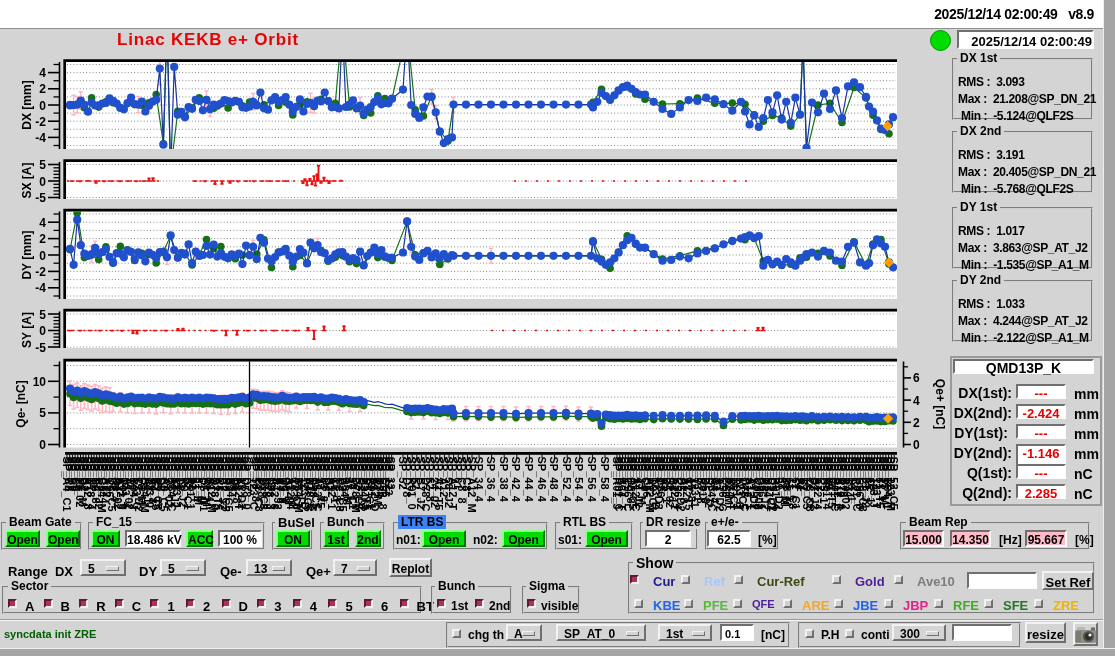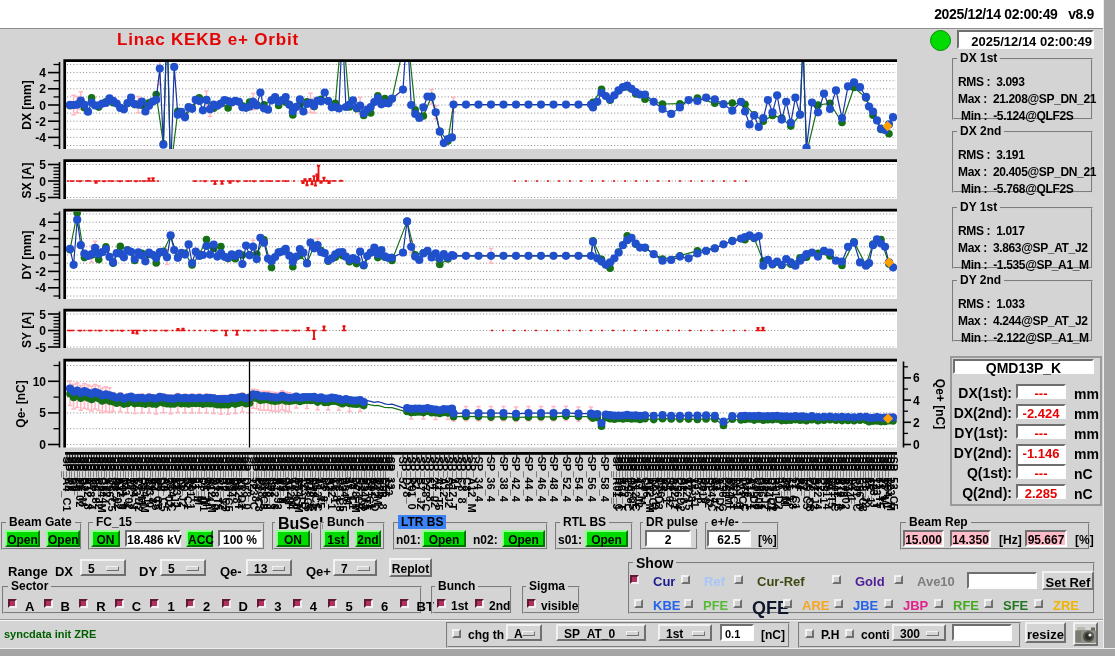--- a/index.html
+++ b/index.html
@@ -1570,38 +1570,38 @@
 <div style="position:absolute;left:6px;top:515px;background:#d4d4d4;padding:0 3px;font-size:12px;font-weight:bold;white-space:nowrap">Beam Gate</div>
 <div style="position:absolute;left:5px;top:530px;width:35px;height:17px;background:#00dc00;border-top:2px solid #8aff8a;border-left:2px solid #8aff8a;border-bottom:2px solid #007400;border-right:2px solid #007400;font-size:12px;font-weight:bold;text-align:center;line-height:17px;white-space:nowrap">Open</div>
 <div style="position:absolute;left:46px;top:530px;width:34px;height:17px;background:#00dc00;border-top:2px solid #8aff8a;border-left:2px solid #8aff8a;border-bottom:2px solid #007400;border-right:2px solid #007400;font-size:12px;font-weight:bold;text-align:center;line-height:17px;white-space:nowrap">Open</div>
 <div style="position:absolute;left:88px;top:522px;width:177px;height:28px;border:2px groove #d0d0d0"></div>
 <div style="position:absolute;left:93px;top:515px;background:#d4d4d4;padding:0 3px;font-size:12px;font-weight:bold;white-space:nowrap">FC_15</div>
 <div style="position:absolute;left:91px;top:530px;width:29px;height:17px;background:#00dc00;border-top:2px solid #8aff8a;border-left:2px solid #8aff8a;border-bottom:2px solid #007400;border-right:2px solid #007400;font-size:12px;font-weight:bold;text-align:center;line-height:17px;white-space:nowrap">ON</div>
 <div style="position:absolute;left:125px;top:530px;width:56px;height:17px;background:#fff;border-top:2px solid #6f6f6f;border-left:2px solid #6f6f6f;border-bottom:2px solid #fdfdfd;border-right:2px solid #fdfdfd;font-size:12px;font-weight:bold;color:#000;text-align:center;line-height:17px;white-space:nowrap">18.486 kV</div>
 <div style="position:absolute;left:186px;top:530px;width:27px;height:17px;background:#00dc00;border-top:2px solid #8aff8a;border-left:2px solid #8aff8a;border-bottom:2px solid #007400;border-right:2px solid #007400;font-size:12px;font-weight:bold;text-align:center;line-height:17px;white-space:nowrap">ACC</div>
 <div style="position:absolute;left:218px;top:530px;width:44px;height:17px;background:#fff;border-top:2px solid #6f6f6f;border-left:2px solid #6f6f6f;border-bottom:2px solid #fdfdfd;border-right:2px solid #fdfdfd;font-size:12px;font-weight:bold;color:#000;text-align:center;line-height:17px;white-space:nowrap">100 %</div>
 <div style="position:absolute;left:272px;top:522px;width:41px;height:28px;border:2px groove #d0d0d0"></div>
-<div style="position:absolute;left:275px;top:515px;background:#d4d4d4;padding:0 3px;font-size:16px;font-weight:bold;white-space:nowrap">BuSel</div>
+<div style="position:absolute;left:275px;top:515px;background:#d4d4d4;padding:0 3px;font-size:13px;font-weight:bold;white-space:nowrap">BuSel</div>
 <div style="position:absolute;left:276px;top:530px;width:34px;height:17px;background:#00dc00;border-top:2px solid #8aff8a;border-left:2px solid #8aff8a;border-bottom:2px solid #007400;border-right:2px solid #007400;font-size:12px;font-weight:bold;text-align:center;line-height:17px;white-space:nowrap">ON</div>
 <div style="position:absolute;left:320px;top:522px;width:65px;height:28px;border:2px groove #d0d0d0"></div>
 <div style="position:absolute;left:324px;top:515px;background:#d4d4d4;padding:0 3px;font-size:12px;font-weight:bold;white-space:nowrap">Bunch</div>
 <div style="position:absolute;left:323px;top:530px;width:26px;height:17px;background:#00dc00;border-top:2px solid #8aff8a;border-left:2px solid #8aff8a;border-bottom:2px solid #007400;border-right:2px solid #007400;font-size:12px;font-weight:bold;text-align:center;line-height:17px;white-space:nowrap">1st</div>
 <div style="position:absolute;left:355px;top:530px;width:26px;height:17px;background:#00dc00;border-top:2px solid #8aff8a;border-left:2px solid #8aff8a;border-bottom:2px solid #007400;border-right:2px solid #007400;font-size:12px;font-weight:bold;text-align:center;line-height:17px;white-space:nowrap">2nd</div>
 <div style="position:absolute;left:393px;top:522px;width:155px;height:28px;border:2px groove #d0d0d0"></div>
 <div style="position:absolute;left:398px;top:515px;background:#3b82f6;padding:0 3px;font-size:12px;font-weight:bold;white-space:nowrap">LTR BS</div>
 <div style="position:absolute;left:396px;top:533px;font-size:12px;font-weight:bold;color:#000;white-space:nowrap">n01:</div>
 <div style="position:absolute;left:422px;top:530px;width:44px;height:17px;background:#00dc00;border-top:2px solid #8aff8a;border-left:2px solid #8aff8a;border-bottom:2px solid #007400;border-right:2px solid #007400;font-size:12px;font-weight:bold;text-align:center;line-height:17px;white-space:nowrap">Open</div>
 <div style="position:absolute;left:473px;top:533px;font-size:12px;font-weight:bold;color:#000;white-space:nowrap">n02:</div>
 <div style="position:absolute;left:502px;top:530px;width:43px;height:17px;background:#00dc00;border-top:2px solid #8aff8a;border-left:2px solid #8aff8a;border-bottom:2px solid #007400;border-right:2px solid #007400;font-size:12px;font-weight:bold;text-align:center;line-height:17px;white-space:nowrap">Open</div>
 <div style="position:absolute;left:555px;top:522px;width:78px;height:28px;border:2px groove #d0d0d0"></div>
 <div style="position:absolute;left:560px;top:515px;background:#d4d4d4;padding:0 3px;font-size:12px;font-weight:bold;white-space:nowrap">RTL BS</div>
 <div style="position:absolute;left:558px;top:533px;font-size:12px;font-weight:bold;color:#000;white-space:nowrap">s01:</div>
 <div style="position:absolute;left:585px;top:530px;width:43px;height:17px;background:#00dc00;border-top:2px solid #8aff8a;border-left:2px solid #8aff8a;border-bottom:2px solid #007400;border-right:2px solid #007400;font-size:12px;font-weight:bold;text-align:center;line-height:17px;white-space:nowrap">Open</div>
 <div style="position:absolute;left:640px;top:522px;width:58px;height:28px;border:2px groove #d0d0d0"></div>
-<div style="position:absolute;left:643px;top:515px;background:#d4d4d4;padding:0 3px;font-size:12px;font-weight:bold;white-space:nowrap">DR pulse</div>
+<div style="position:absolute;left:643px;top:515px;background:#d4d4d4;padding:0 3px;font-size:12px;font-weight:bold;white-space:nowrap">DR resize</div>
 <div style="position:absolute;left:645px;top:530px;width:46px;height:17px;background:#fff;border-top:2px solid #6f6f6f;border-left:2px solid #6f6f6f;border-bottom:2px solid #fdfdfd;border-right:2px solid #fdfdfd;font-size:12px;font-weight:bold;color:#000;text-align:center;line-height:17px;white-space:nowrap">2</div>
 <div style="position:absolute;left:705px;top:522px;width:74px;height:28px;border:2px groove #d0d0d0"></div>
 <div style="position:absolute;left:708px;top:515px;background:#d4d4d4;padding:0 3px;font-size:12px;font-weight:bold;white-space:nowrap">e+/e-</div>
 <div style="position:absolute;left:707px;top:530px;width:44px;height:17px;background:#fff;border-top:2px solid #6f6f6f;border-left:2px solid #6f6f6f;border-bottom:2px solid #fdfdfd;border-right:2px solid #fdfdfd;font-size:12px;font-weight:bold;color:#000;text-align:center;line-height:17px;white-space:nowrap">62.5</div>
 <div style="position:absolute;left:758px;top:533px;font-size:12px;font-weight:bold;color:#000;white-space:nowrap">[%]</div>
 <div style="position:absolute;left:8px;top:564px;font-size:13px;font-weight:bold;color:#000;white-space:nowrap">Range&nbsp; DX</div>
 <div style="position:absolute;left:80px;top:559px;width:46px;height:17px;background:#d4d4d4;border-top:2px solid #f2f2f2;border-left:2px solid #f2f2f2;border-bottom:2px solid #6f6f6f;border-right:2px solid #6f6f6f;font-size:12px;font-weight:bold">
     <span style="position:absolute;left:6px;top:0;line-height:17px">5</span>
     <span style="position:absolute;right:5px;top:5px;width:13px;height:5px;background:#d4d4d4;border-top:1px solid #f2f2f2;border-left:1px solid #f2f2f2;border-bottom:1px solid #6f6f6f;border-right:1px solid #6f6f6f"></span>
   </div>
@@ -1669,21 +1669,21 @@
 <div style="position:absolute;left:855px;top:574px;font-size:13px;font-weight:bold;color:#4c1d95;white-space:nowrap">Gold</div>
 <div style="position:absolute;left:894px;top:575px;width:9px;height:9px;background:#cfcfcf;border-top:2px solid #f2f2f2;border-left:2px solid #f2f2f2;border-bottom:2px solid #6f6f6f;border-right:2px solid #6f6f6f"></div>
 <div style="position:absolute;left:917px;top:574px;font-size:13px;font-weight:bold;color:#7d7d7d;white-space:nowrap">Ave10</div>
 <div style="position:absolute;left:967px;top:572px;width:70px;height:17px;background:#fff;border-top:2px solid #6f6f6f;border-left:2px solid #6f6f6f;border-bottom:2px solid #fdfdfd;border-right:2px solid #fdfdfd;font-size:12px;font-weight:bold;color:#000;text-align:center;line-height:17px;white-space:nowrap"></div>
 <div style="position:absolute;left:1042px;top:571px;width:52px;height:19px;background:#d4d4d4;border-top:2px solid #f2f2f2;border-left:2px solid #f2f2f2;border-bottom:2px solid #6f6f6f;border-right:2px solid #6f6f6f;font-size:13px;font-weight:bold;text-align:center;line-height:19px;white-space:nowrap">Set Ref</div>
 <div style="position:absolute;left:634px;top:599px;width:9px;height:9px;background:#cfcfcf;border-top:2px solid #f2f2f2;border-left:2px solid #f2f2f2;border-bottom:2px solid #6f6f6f;border-right:2px solid #6f6f6f"></div>
 <div style="position:absolute;left:653px;top:598px;font-size:13px;font-weight:bold;color:#2563eb;white-space:nowrap">KBE</div>
 <div style="position:absolute;left:684px;top:599px;width:9px;height:9px;background:#cfcfcf;border-top:2px solid #f2f2f2;border-left:2px solid #f2f2f2;border-bottom:2px solid #6f6f6f;border-right:2px solid #6f6f6f"></div>
 <div style="position:absolute;left:703px;top:598px;font-size:13px;font-weight:bold;color:#55bb33;white-space:nowrap">PFE</div>
 <div style="position:absolute;left:733px;top:599px;width:9px;height:9px;background:#cfcfcf;border-top:2px solid #f2f2f2;border-left:2px solid #f2f2f2;border-bottom:2px solid #6f6f6f;border-right:2px solid #6f6f6f"></div>
-<div style="position:absolute;left:752px;top:598px;font-size:18px;font-weight:bold;color:#0f172a;white-space:nowrap">QFE</div>
+<div style="position:absolute;left:752px;top:598px;font-size:11px;font-weight:bold;color:#4c1d95;white-space:nowrap">QFE</div>
 <div style="position:absolute;left:783px;top:599px;width:9px;height:9px;background:#cfcfcf;border-top:2px solid #f2f2f2;border-left:2px solid #f2f2f2;border-bottom:2px solid #6f6f6f;border-right:2px solid #6f6f6f"></div>
 <div style="position:absolute;left:802px;top:598px;font-size:13px;font-weight:bold;color:#f5a623;white-space:nowrap">ARE</div>
 <div style="position:absolute;left:834px;top:599px;width:9px;height:9px;background:#cfcfcf;border-top:2px solid #f2f2f2;border-left:2px solid #f2f2f2;border-bottom:2px solid #6f6f6f;border-right:2px solid #6f6f6f"></div>
 <div style="position:absolute;left:853px;top:598px;font-size:13px;font-weight:bold;color:#2563eb;white-space:nowrap">JBE</div>
 <div style="position:absolute;left:884px;top:599px;width:9px;height:9px;background:#cfcfcf;border-top:2px solid #f2f2f2;border-left:2px solid #f2f2f2;border-bottom:2px solid #6f6f6f;border-right:2px solid #6f6f6f"></div>
 <div style="position:absolute;left:903px;top:598px;font-size:13px;font-weight:bold;color:#e0218a;white-space:nowrap">JBP</div>
 <div style="position:absolute;left:934px;top:599px;width:9px;height:9px;background:#cfcfcf;border-top:2px solid #f2f2f2;border-left:2px solid #f2f2f2;border-bottom:2px solid #6f6f6f;border-right:2px solid #6f6f6f"></div>
 <div style="position:absolute;left:953px;top:598px;font-size:13px;font-weight:bold;color:#44aa22;white-space:nowrap">RFE</div>
 <div style="position:absolute;left:984px;top:599px;width:9px;height:9px;background:#cfcfcf;border-top:2px solid #f2f2f2;border-left:2px solid #f2f2f2;border-bottom:2px solid #6f6f6f;border-right:2px solid #6f6f6f"></div>
 <div style="position:absolute;left:1003px;top:598px;font-size:13px;font-weight:bold;color:#227722;white-space:nowrap">SFE</div>

